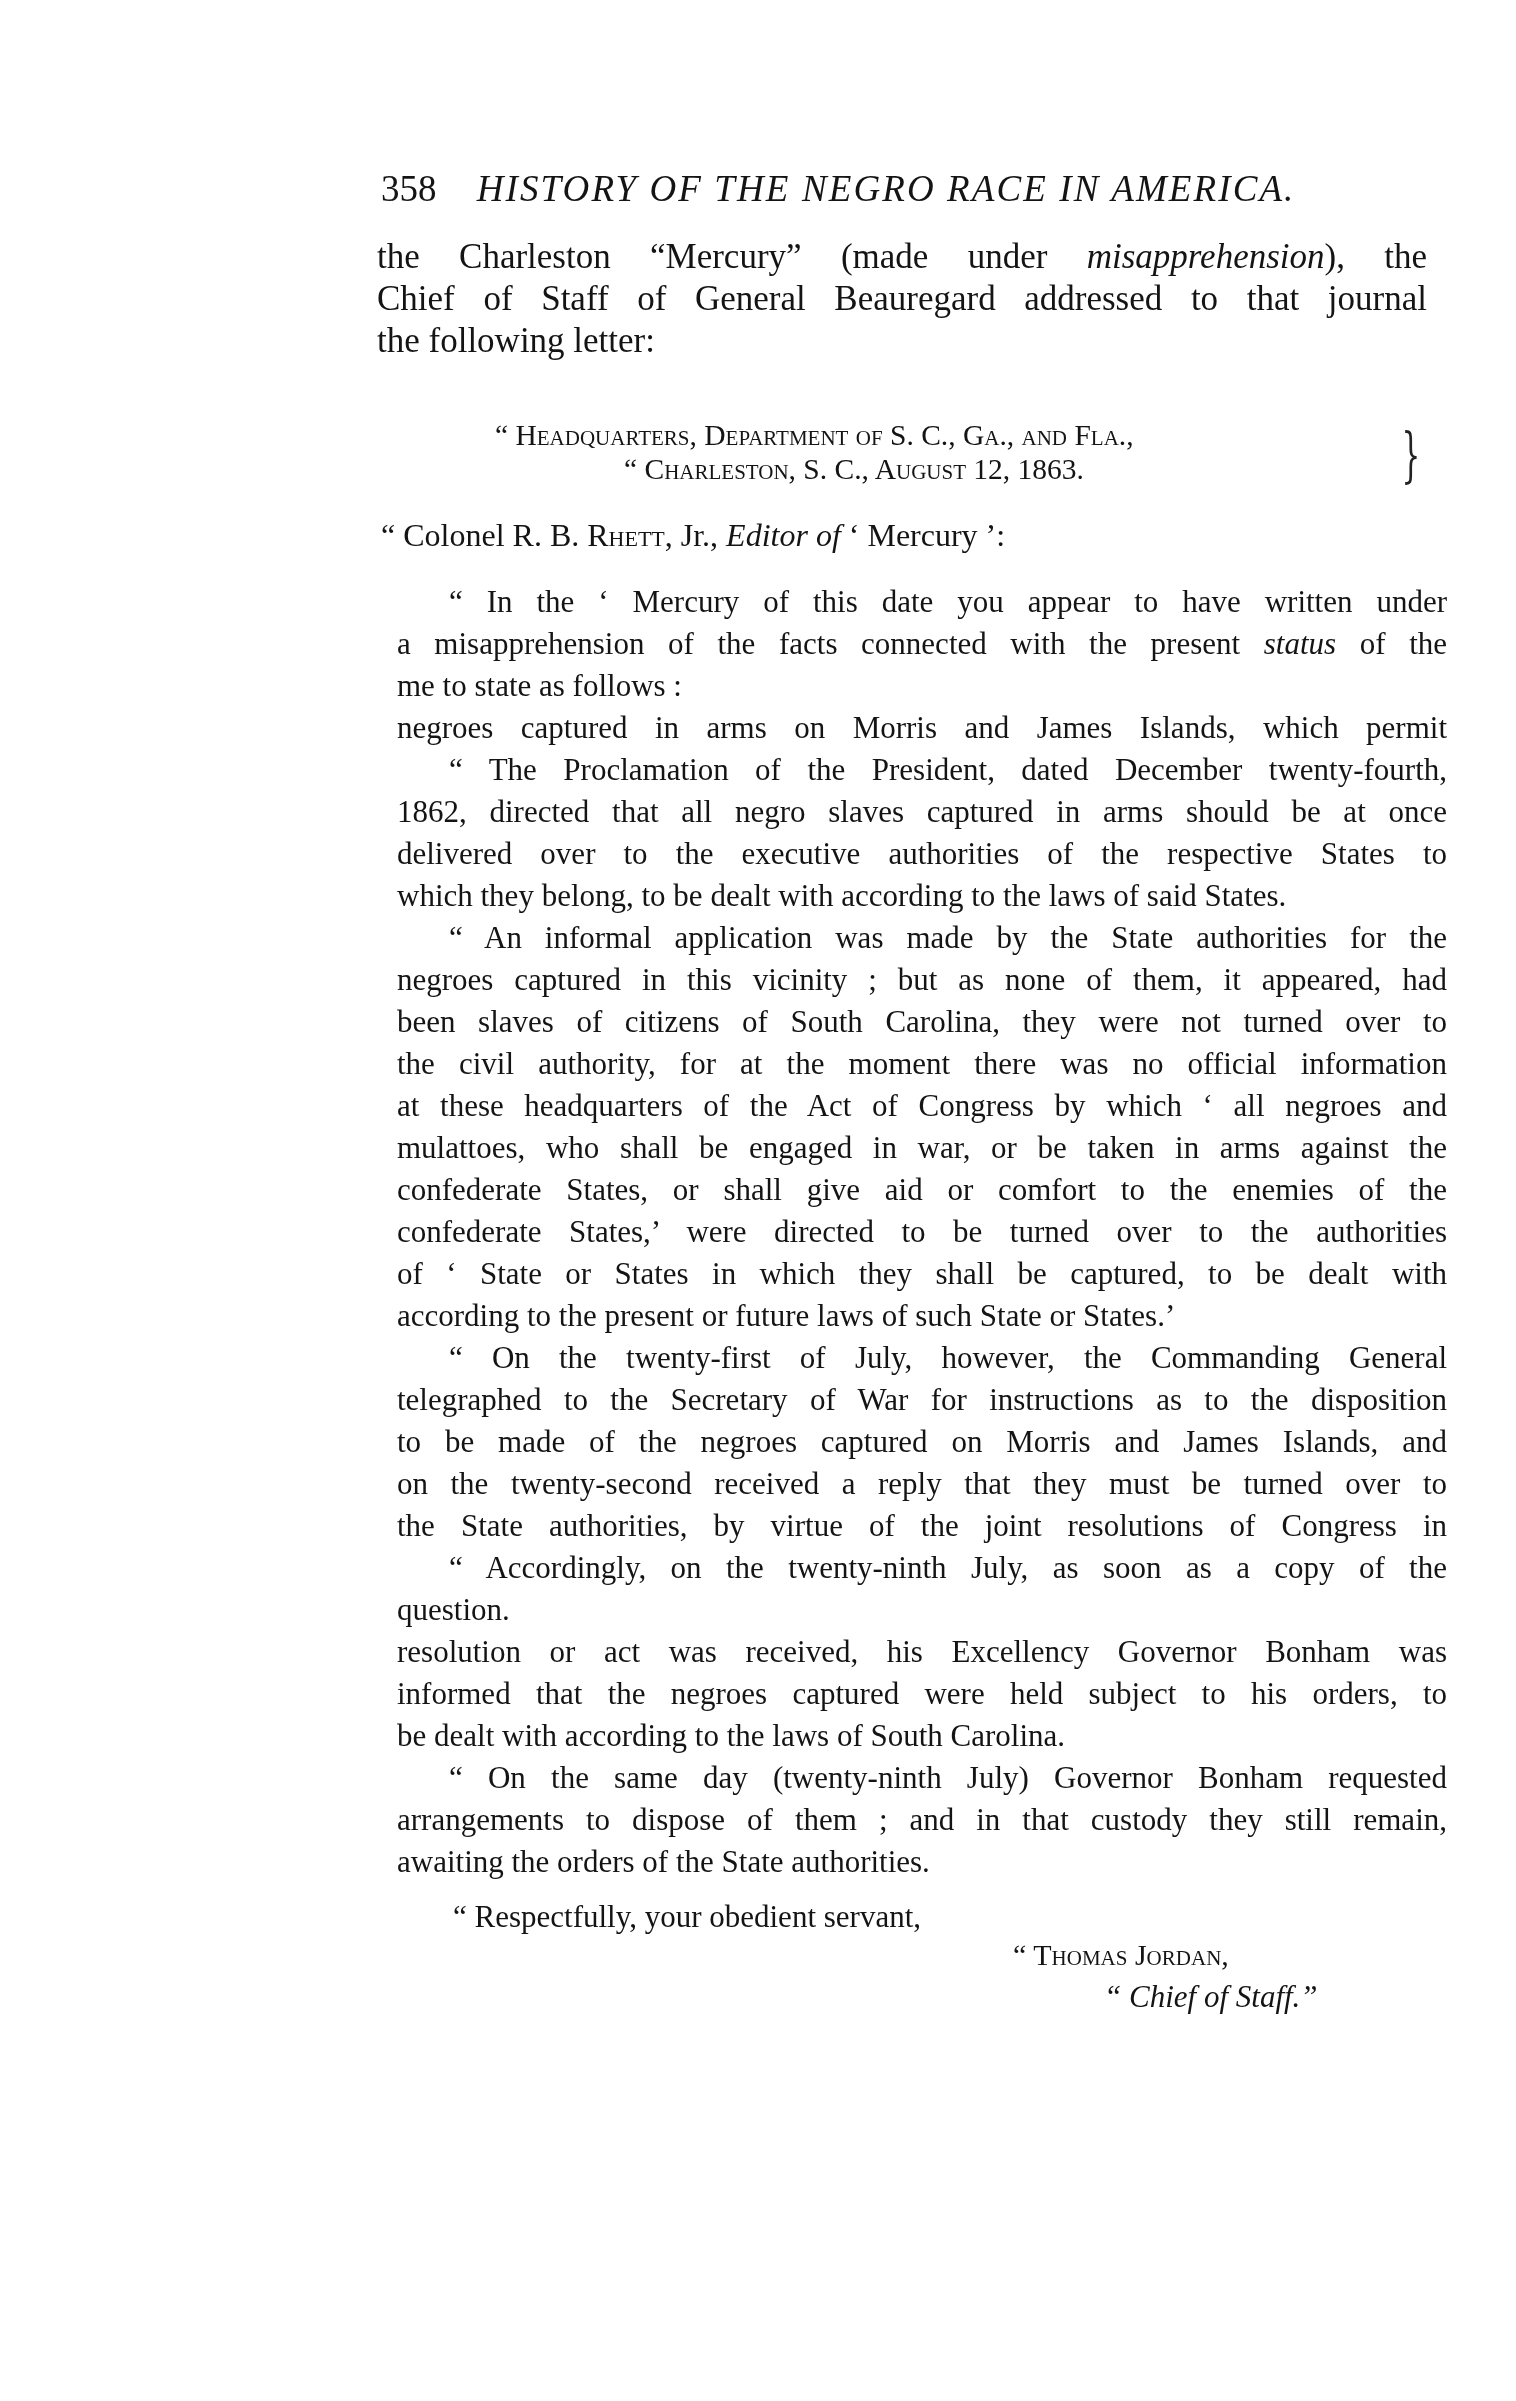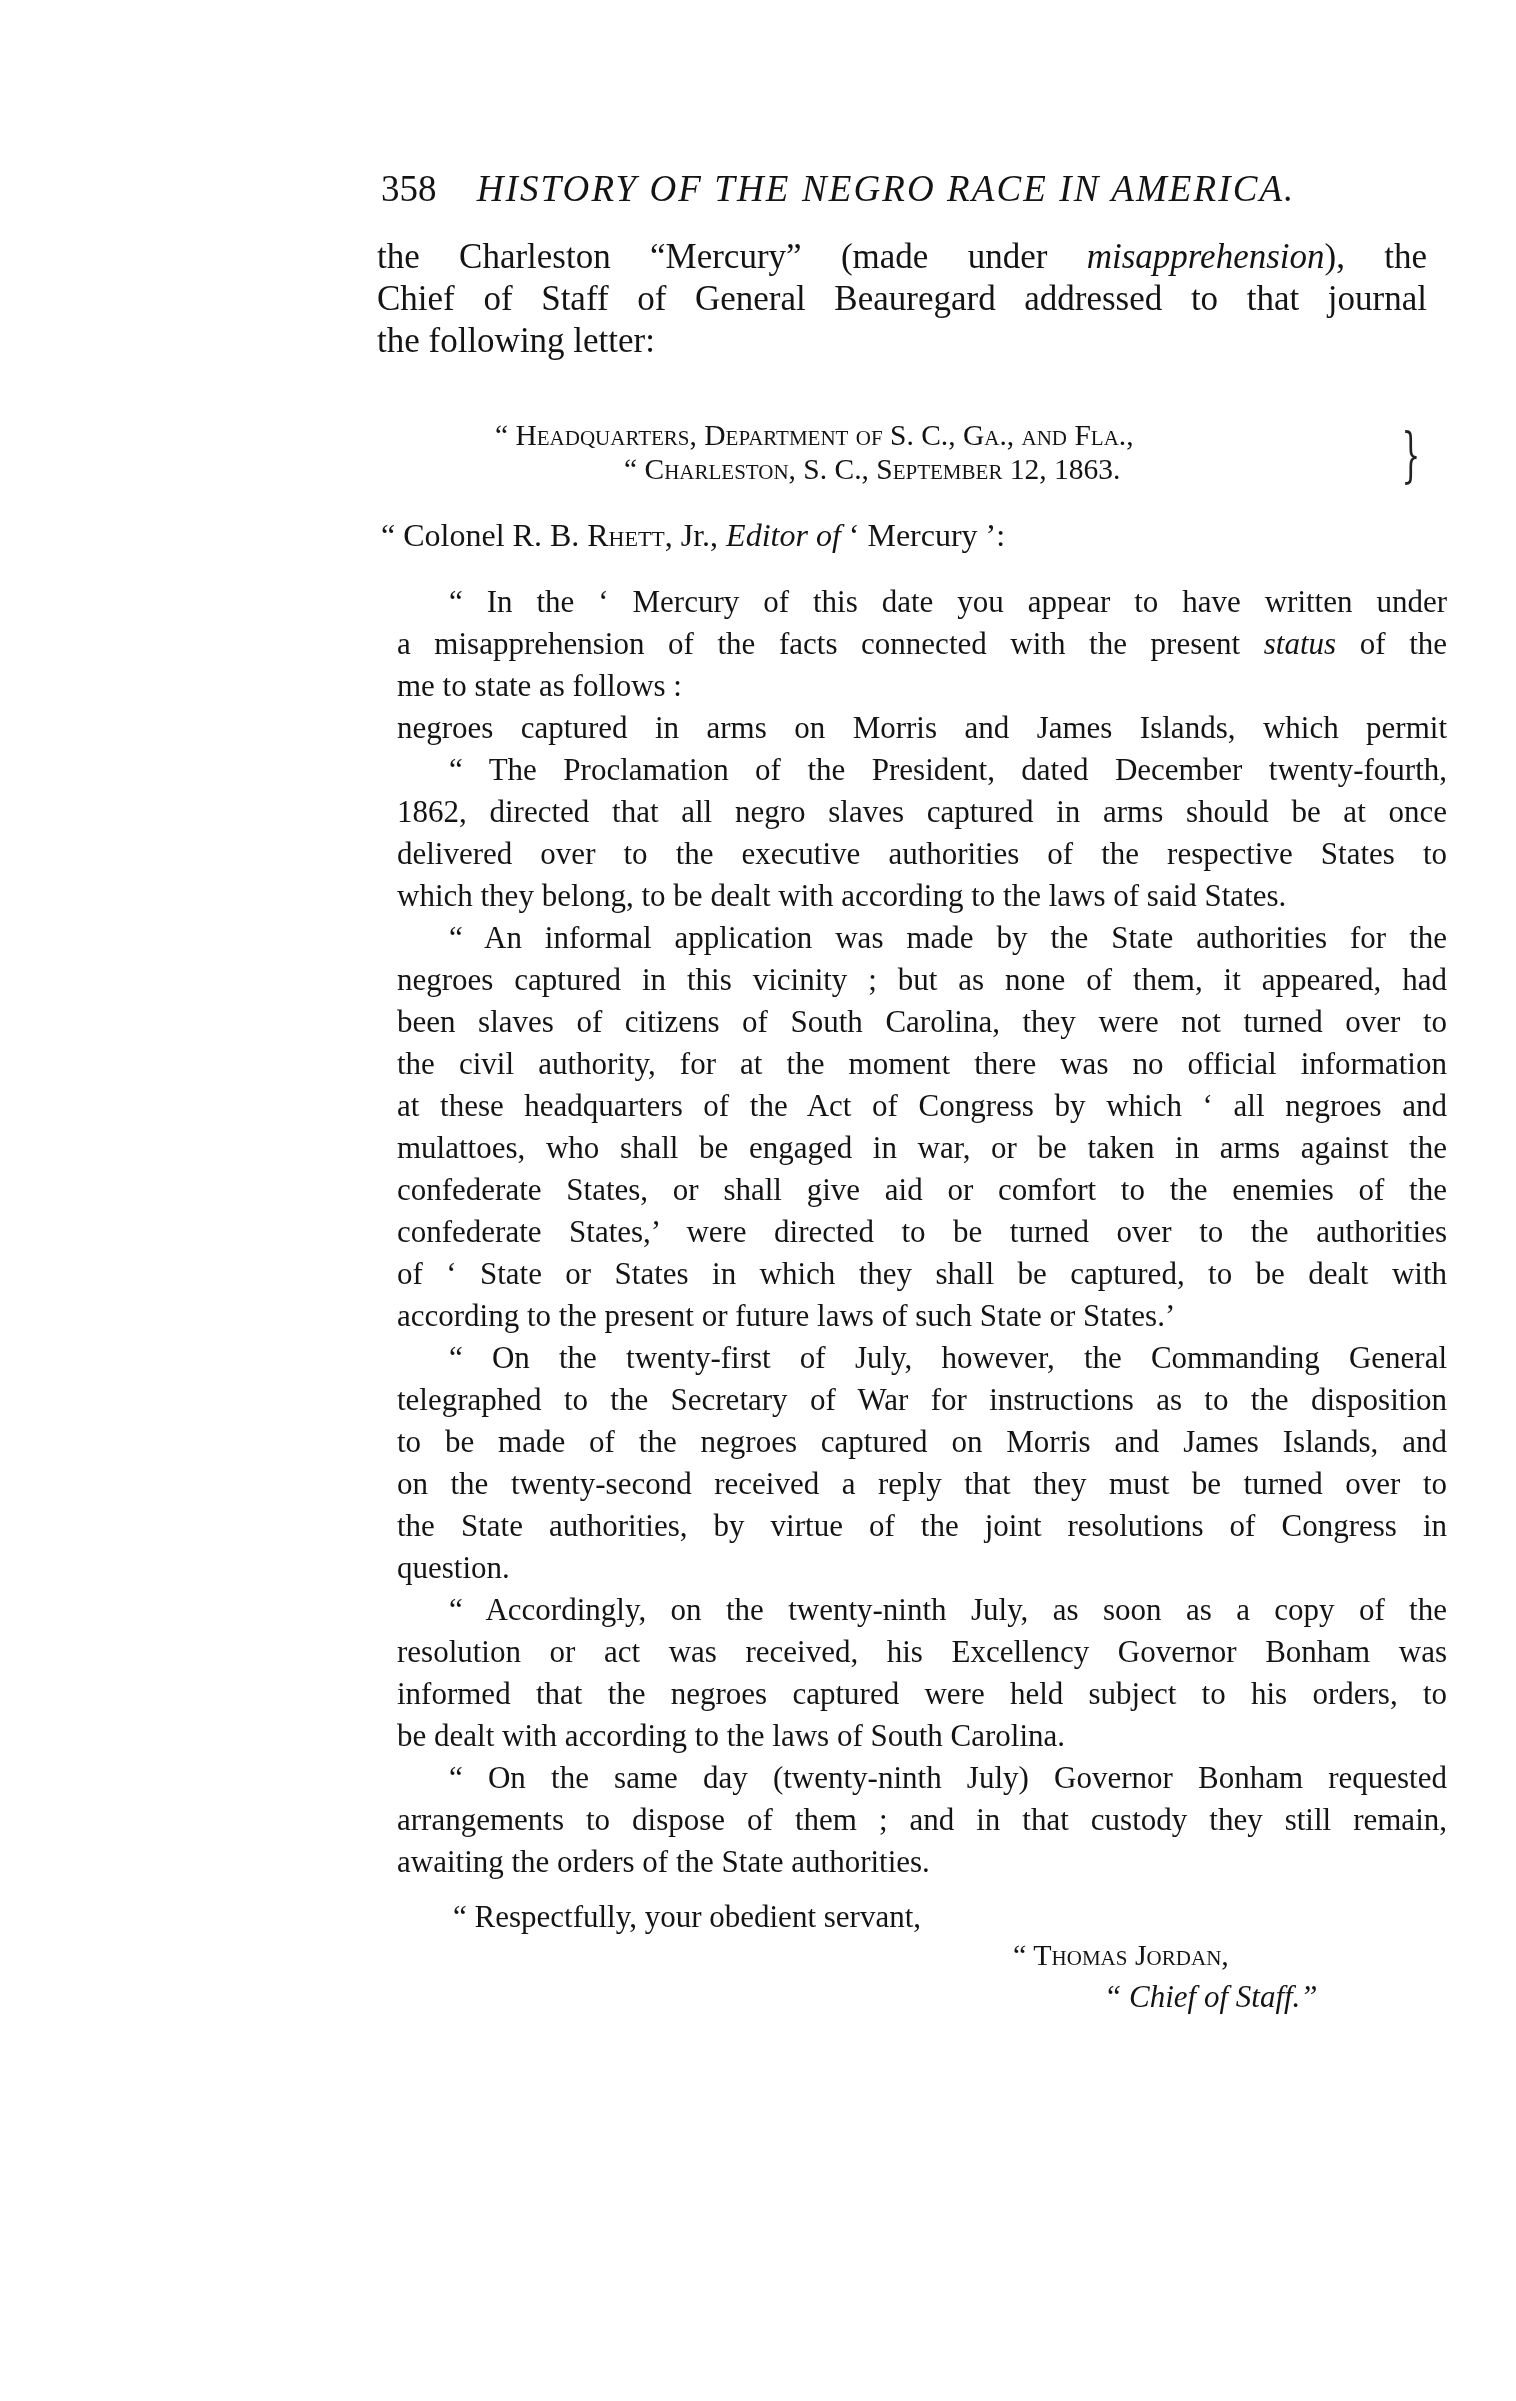--- a/index.html
+++ b/index.html
@@ -36,21 +36,21 @@
   <span class="title">HISTORY OF THE NEGRO RACE IN AMERICA.</span>
 </div>
 
 <div class="para intro" id="intro">
     <span class="ln "><span>the Charleston “Mercury” (made under </span><i>misapprehension</i><span>), the</span></span>
     <span class="ln "><span>Chief of Staff of General Beauregard addressed to that journal</span></span>
     <span class="ln last"><span>the following letter:</span></span>
   </div>
 
 <div class="abs dateline dl1 sc">“ Headquarters, Department of S. C., Ga., and Fla.,</div>
-<div class="abs dateline dl2 sc">“ Charleston, S. C., September 12, 1863.</div>
+<div class="abs dateline dl2 sc">“ Charleston, S. C., August 12, 1863.</div>
 <div class="abs brace">}</div>
 
 <div class="abs salutation">
   <span>“ Colonel R. B. </span><span class="sc">Rhett</span><span>, Jr., </span><i>Editor of</i><span> ‘ Mercury ’:</span>
 </div>
 
 <div class="para letter" id="letter-body">
     <span class="ln indent"><span>“ In the ‘ Mercury of this date you appear to have written under</span></span>
     <span class="ln "><span>a misapprehension of the facts connected with the present </span><i>status</i><span> of the</span></span>
     <span class="ln last"><span>me to state as follows :</span></span>
@@ -67,22 +67,22 @@
     <span class="ln "><span>mulattoes, who shall be engaged in war, or be taken in arms against the</span></span>
     <span class="ln "><span>confederate States, or shall give aid or comfort to the enemies of the</span></span>
     <span class="ln "><span>confederate States,’ were directed to be turned over to the authorities</span></span>
     <span class="ln "><span>of ‘ State or States in which they shall be captured, to be dealt with</span></span>
     <span class="ln last"><span>according to the present or future laws of such State or States.’</span></span>
     <span class="ln indent"><span>“ On the twenty-first of July, however, the Commanding General</span></span>
     <span class="ln "><span>telegraphed to the Secretary of War for instructions as to the disposition</span></span>
     <span class="ln "><span>to be made of the negroes captured on Morris and James Islands, and</span></span>
     <span class="ln "><span>on the twenty-second received a reply that they must be turned over to</span></span>
     <span class="ln "><span>the State authorities, by virtue of the joint resolutions of Congress in</span></span>
+    <span class="ln indent"><span>“ Accordingly, on the twenty-ninth July, as soon as a copy of the</span></span>
     <span class="ln last"><span>question.</span></span>
-    <span class="ln indent"><span>“ Accordingly, on the twenty-ninth July, as soon as a copy of the</span></span>
     <span class="ln "><span>resolution or act was received, his Excellency Governor Bonham was</span></span>
     <span class="ln "><span>informed that the negroes captured were held subject to his orders, to</span></span>
     <span class="ln last"><span>be dealt with according to the laws of South Carolina.</span></span>
     <span class="ln indent"><span>“ On the same day (twenty-ninth July) Governor Bonham requested</span></span>
     <span class="ln "><span>arrangements to dispose of them ; and in that custody they still remain,</span></span>
     <span class="ln last"><span>awaiting the orders of the State authorities.</span></span>
   </div>
 
 <div class="abs closing">“ Respectfully, your obedient servant,</div>
 <div class="abs sig-name sc">“ Thomas Jordan,</div>

